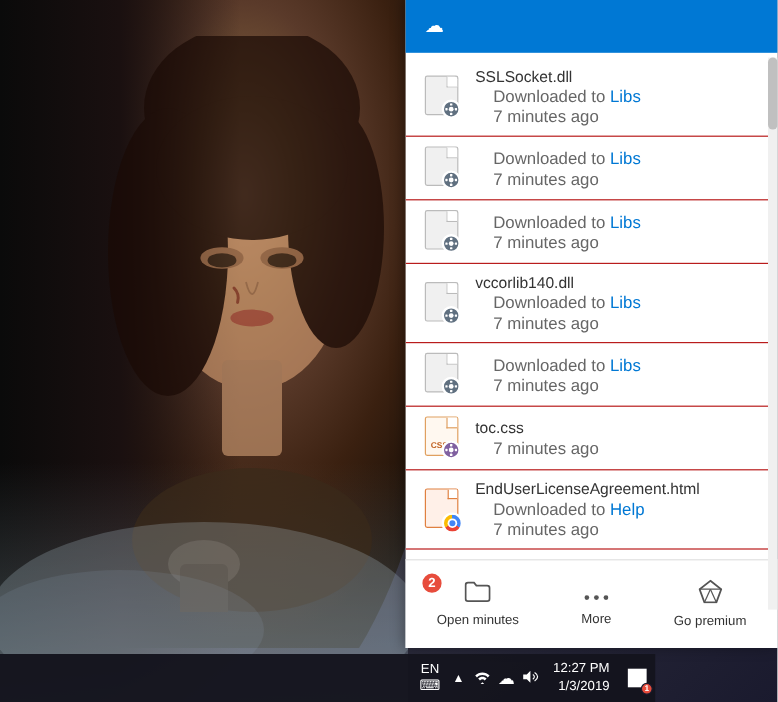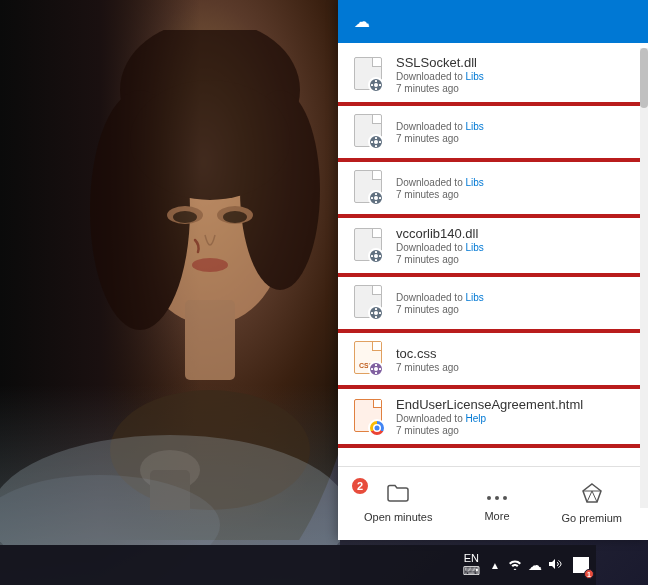--- a/index.html
+++ b/index.html
@@ -79,21 +79,21 @@
     .onedrive-list::-webkit-scrollbar-thumb {
       background: #c0c0c0;
       border-radius: 4px;
     }
 
     .file-item {
       display: flex;
       align-items: center;
       padding: 8px 12px;
       gap: 10px;
-      border-bottom: 4px solid #b91c1c;
+      border-bottom: 1px solid #b91c1c;
     }
 
     .file-icon {
       width: 36px; height: 36px;
       flex-shrink: 0;
       display: flex;
       align-items: center;
       justify-content: center;
       position: relative;
     }
@@ -106,23 +106,24 @@
     .file-name {
       font-size: 13px;
       color: #333;
       font-weight: 400;
       white-space: nowrap;
       overflow: hidden;
       text-overflow: ellipsis;
     }
 
     .file-status {
-      font-size: 10px;
+      font-size: 14px;
       color: #666;
       margin-top: 1px;
+      margin-left: 15px;
     }
 
     .file-status .link {
       color: #0078d4;
       text-decoration: none;
     }
 
     .onedrive-footer {
       border-top: 1px solid #e0e0e0;
       padding: 10px 0;
@@ -166,21 +167,21 @@
       display: flex;
       align-items: center;
       justify-content: center;
       border: 2px solid white;
     }
 
     
     .taskbar {
       position: absolute;
       bottom: 0; left: 0;
-      width: 596px; height: 40px;
+      width: 546px; height: 40px;
       background: rgba(20, 20, 30, 0.95);
       display: flex;
       align-items: center;
       justify-content: flex-end;
       padding-right: 0;
     }
 
     .taskbar-right {
       display: flex;
       align-items: center;
@@ -601,20 +602,24 @@
       <span class="taskbar-icon">☁</span>
       <span class="taskbar-icon">
         <svg width="14" height="14" viewBox="0 0 14 14" fill="white">
           <polygon points="1,5 4,5 7,2 7,12 4,9 1,9"></polygon>
           <path d="M9 5C9.8 5.5 10.3 6.2 10.3 7S9.8 8.5 9 9" stroke="white" stroke-width="1" fill="none"></path>
           <path d="M10.5 3.5C12 4.5 13 5.7 13 7S12 9.5 10.5 10.5" stroke="white" stroke-width="1" fill="none"></path>
         </svg>
       </span>
     </div>
 
+    <div class="taskbar-clock">
+      <div>12:27 PM</div>
+      <div>1/3/2019</div>
+    </div>
 
     <div style="position:relative;width:30px;height:40px;display:flex;align-items:center;justify-content:center;">
       <svg width="16" height="16" viewBox="0 0 16 16" fill="white">
         <rect x="0" y="0" width="16" height="16" fill="white"></rect>
       </svg>
       <div style="position:absolute;bottom:6px;right:2px;width:10px;height:10px;background:#e74c3c;border-radius:50%;border:1px solid #1a1a2e;display:flex;align-items:center;justify-content:center;color:white;font-size:7px;font-weight:bold;">
         <span>1</span>
       </div>
     </div>
   </div>

